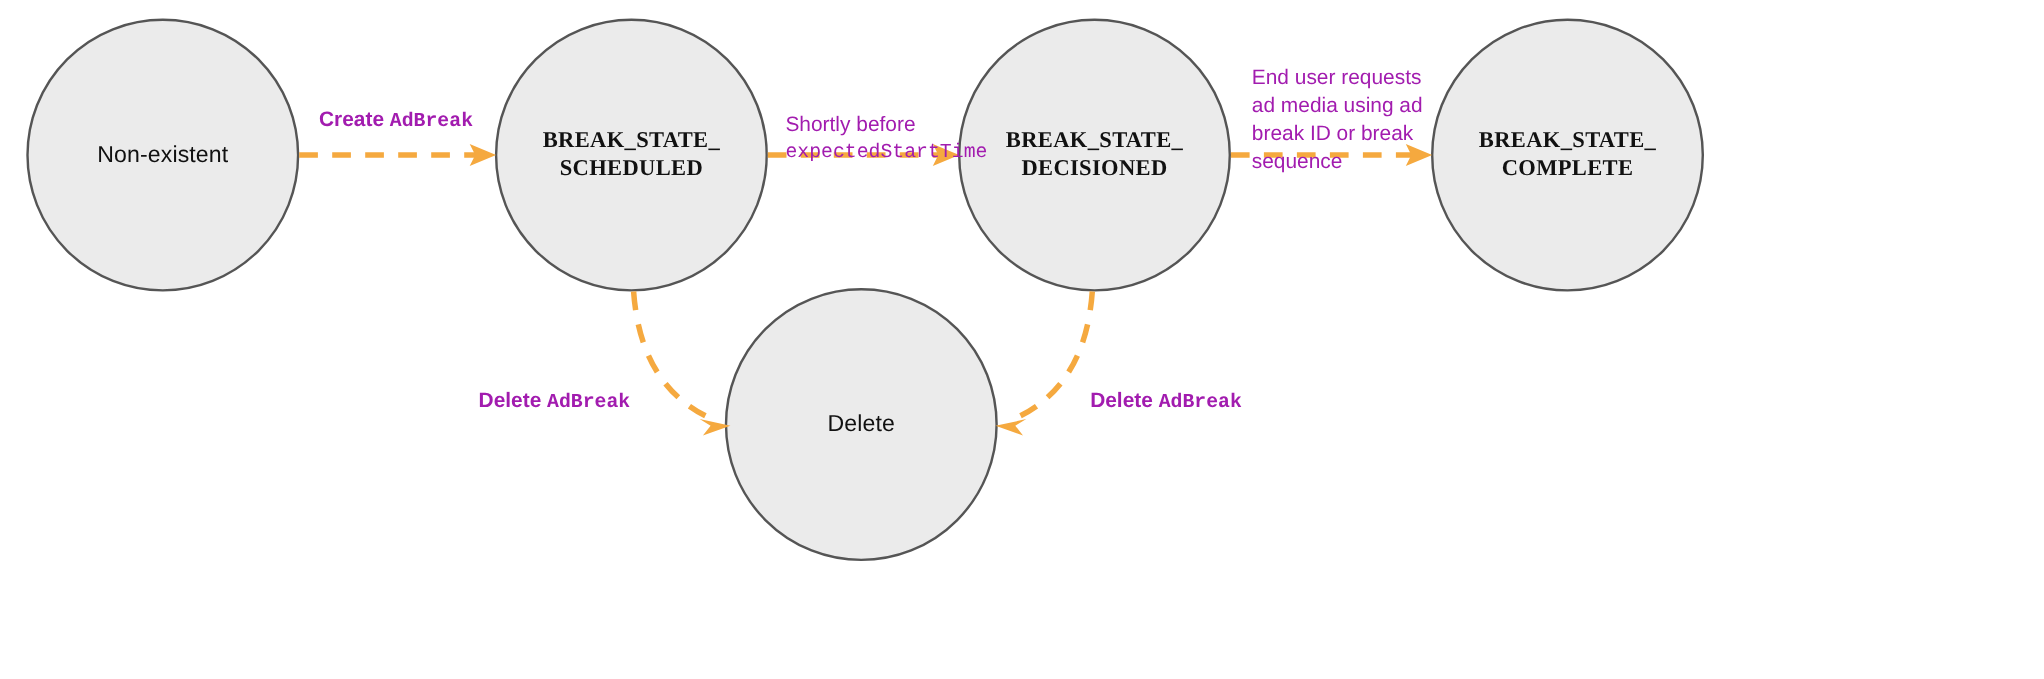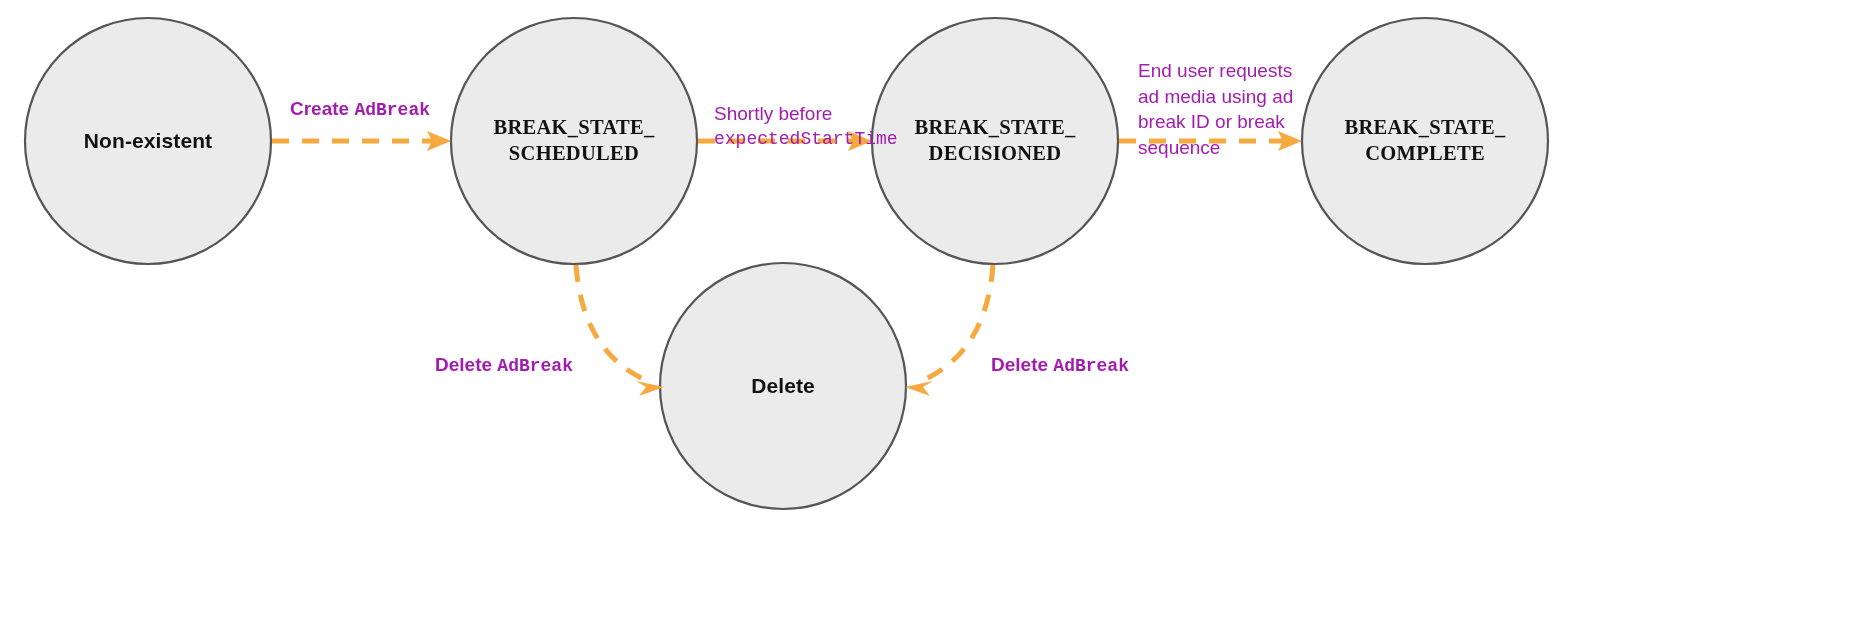--- a/index.html
+++ b/index.html
@@ -43,21 +43,21 @@
     position: absolute;
     text-align: center;
     color: #111111;
     line-height: 1.25;
     pointer-events: none;
     transform: translate(-50%, -50%);
     white-space: pre-line;
   }
   .node-label.plain {
     font-family: "Liberation Sans", sans-serif;
-    font-weight: bold;
+    font-weight: normal;
     font-size: 21px;
     letter-spacing: 0.1px;
   }
   .node-label.mono {
     font-family: Liberation Serif, serif;
     font-weight: bold;
     font-size: 20.5px;
     letter-spacing: 0.3px;
     text-align: center;
   }

